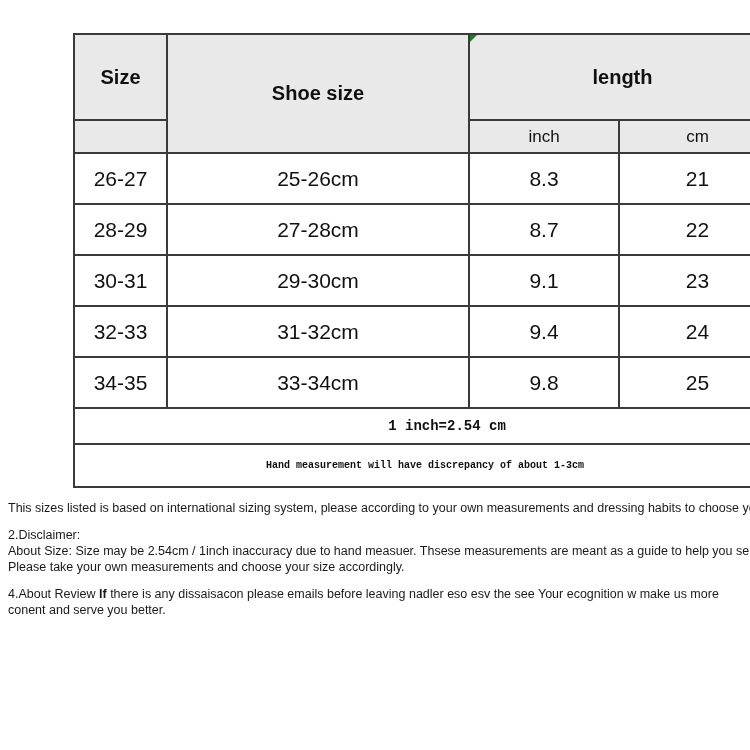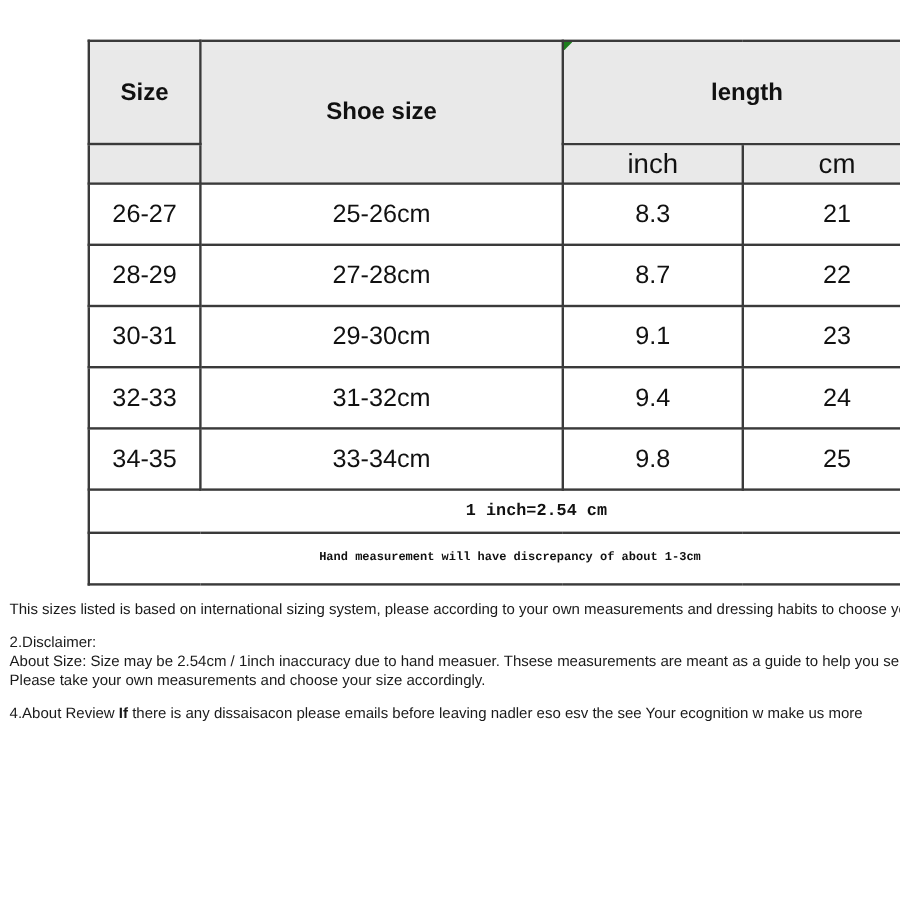--- a/index.html
+++ b/index.html
@@ -39,21 +39,21 @@
     overflow: hidden;
   }
   td.hdr {
     background: #e9e9e9;
     font-weight: bold;
     font-size: 20px;
   }
   td.subhdr {
     background: #e9e9e9;
     font-weight: 400;
-    font-size: 23px;
+    font-size: 17px;
     height: 31px;
   }
   tr.hdr-row-1 td { height: 84px; }
   tr.data-row td {
     height: 49px;
     font-size: 21px;
     background: #ffffff;
   }
   td.note-cell {
     font-family: "Liberation Mono", monospace;
@@ -165,17 +165,18 @@
 
     <div class="note-section">
       <div>2.Disclaimer:</div>
       <div>About Size: Size may be 2.54cm / 1inch inaccuracy due to hand measuer. Thsese measurements are meant as a guide to help you select the correct size.</div>
       <div>Please take your own measurements and choose your size accordingly.</div>
     </div>
 
 
     <div class="note-section">
       <div><span>4.About Review </span><span class="bold-inline">If</span><span> there is any dissaisacon please emails before leaving nadler eso esv the see Your ecognition w make us more</span></div>
+      <div>conent and serve you better.</div>
     </div>
 
   </div>
 
 </div>
 
 </body></html>

